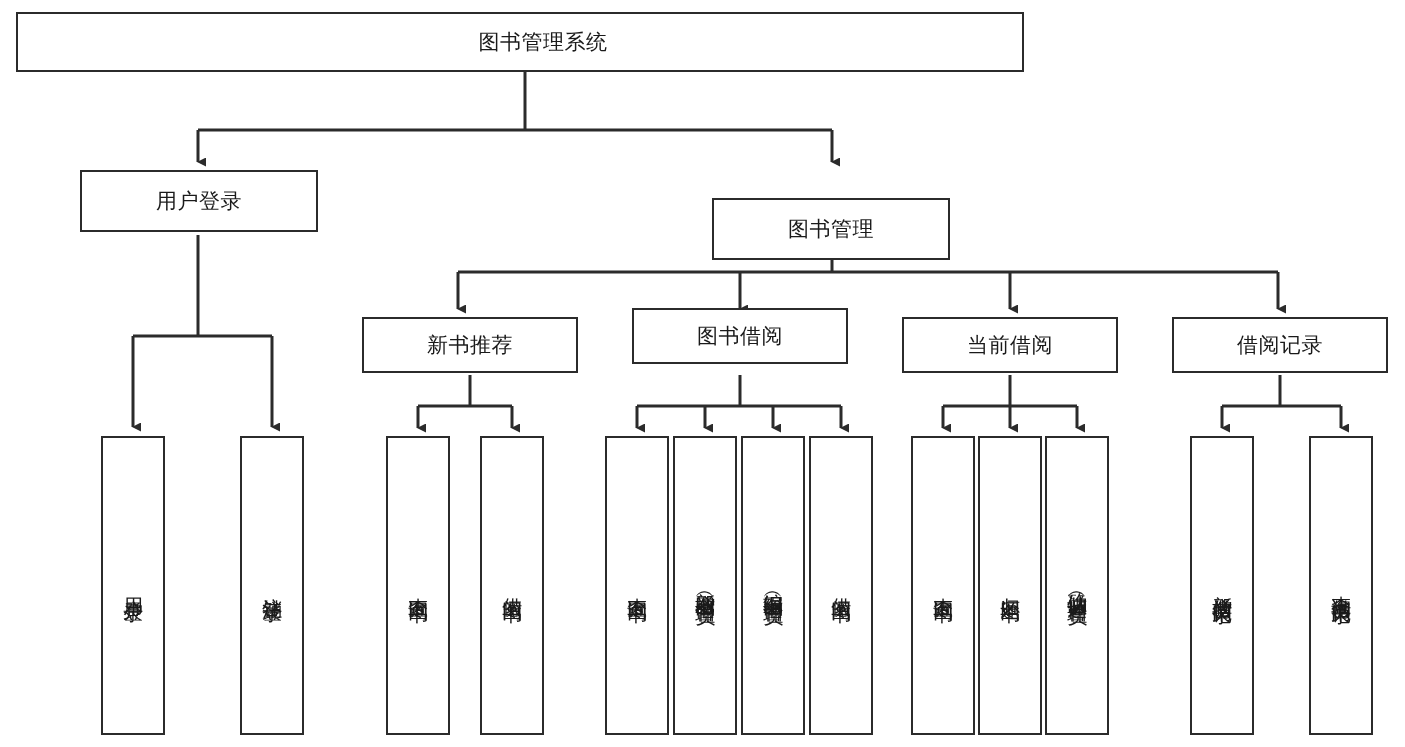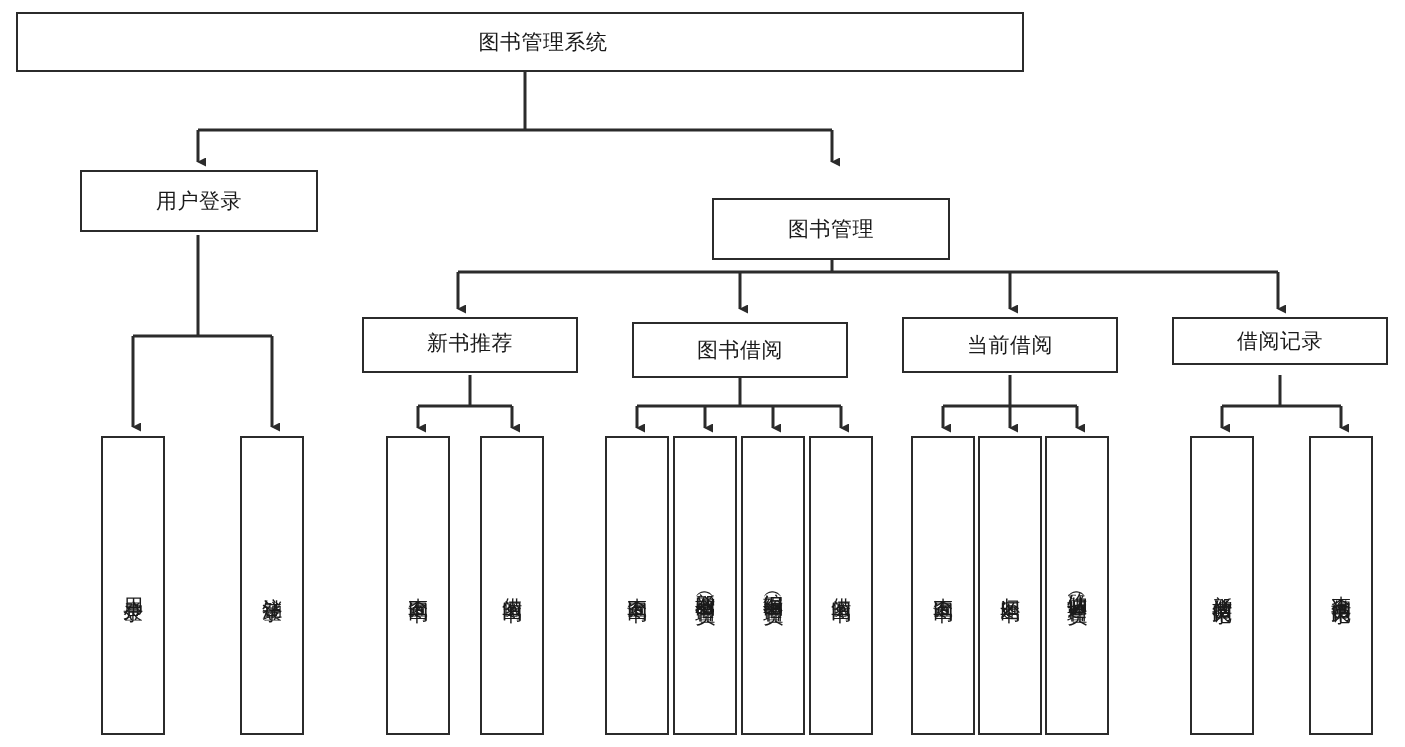--- a/index.html
+++ b/index.html
@@ -130,33 +130,33 @@
   </div>
 
   <div class="node horizontal" style="left:80px; top:170px; width:238px; height:62px;">
     <span class="node-label">用户登录</span>
   </div>
 
   <div class="node horizontal" style="left:712px; top:170px; width:238px; height:62px;margin-top:28px;">
     <span class="node-label">图书管理</span>
   </div>
 
-  <div class="node horizontal" style="left:362px; top:317px; width:216px; height:56px;font-family:Liberation Mono, monospace;">
+  <div class="node horizontal" style="left:362px; top:317px; width:216px; height:56px;">
     <span class="node-label">新书推荐</span>
   </div>
 
-  <div class="node horizontal" style="left:632px; top:322px; width:216px; height:56px;justify-content:center;">
+  <div class="node horizontal" style="left:632px; top:308px; width:216px; height:56px;justify-content:center;">
     <span class="node-label">图书借阅</span>
   </div>
 
   <div class="node horizontal" style="left:902px; top:317px; width:216px; height:56px;">
     <span class="node-label">当前借阅</span>
   </div>
 
-  <div class="node horizontal" style="left:1172px; top:317px; width:216px; height:48px;">
+  <div class="node horizontal" style="left:1172px; top:317px; width:216px; height:56px;">
     <span class="node-label">借阅记录</span>
   </div>
 
   <div class="node vertical" style="left:101px; top:436px; width:64px; height:299px;">
     <span class="node-label">用户登录</span>
   </div>
 
   <div class="node vertical" style="left:240px; top:436px; width:64px; height:299px;">
     <span class="node-label">注销登录</span>
   </div>

